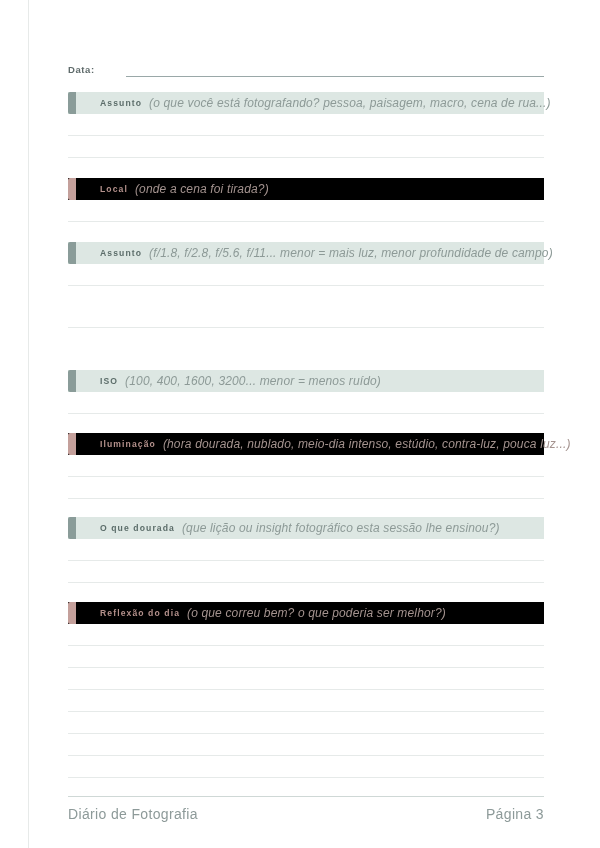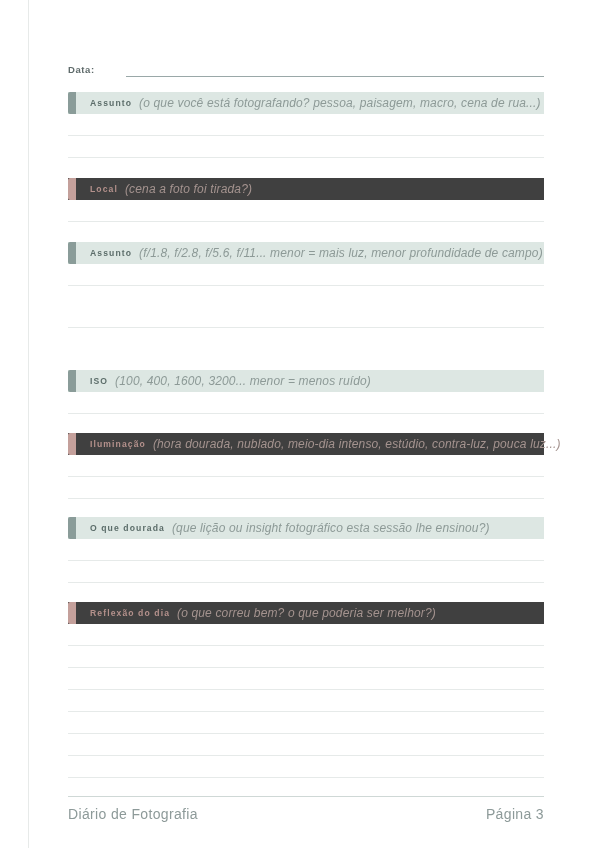--- a/index.html
+++ b/index.html
@@ -63,21 +63,21 @@
     position:absolute;
     left:0;
     width:476px;
   }
 
   .sec-header{
     position:relative;
     height:22px;
     display:flex;
     align-items:center;
-    padding-left:22px;
+    padding-left:32px;
   }
   .sec-header .tab{
     position:absolute;
     left:0; top:0;
     width:8px; height:22px;
     border-radius:2px 0 0 2px;
   }
   .sec-title{
     font-size:8.6px;
     font-weight:bold;
@@ -92,21 +92,21 @@
     margin-left:7px;
   }
 
   
   .v-green .sec-header{ background:#dde7e3; }
   .v-green .tab{ background:#8a9c99; }
   .v-green .sec-title{ color:#5c6d6a; }
   .v-green .sec-hint{ color:#8d9a97; }
 
   
-  .v-pink .sec-header{ background:#404040; }
+  .v-pink .sec-header{ background:#000000; }
   .v-pink .tab{ background:#c4a09b; }
   .v-pink .sec-title{ color:#b4918c; }
   .v-pink .sec-hint{ color:#a4938f; }
 
   
   .lines{ padding-top:0; }
   .wline{
     height:22px;
     border-bottom:1px solid #e6eae9;
   }
@@ -156,21 +156,21 @@
           </div>
           <div class="lines">
             <div class="wline first"></div>
             <div class="wline"></div>
           </div>
         </div>
         <div class="section v-pink" style="top: 178px;">
           <div class="sec-header">
             <span class="tab"></span>
             <span class="sec-title">Local</span>
-            <span class="sec-hint">(cena a foto foi tirada?)</span>
+            <span class="sec-hint">(onde a cena foi tirada?)</span>
           </div>
           <div class="lines">
             <div class="wline first"></div>
           </div>
         </div>
         <div class="section v-green" style="top: 242px;">
           <div class="sec-header">
             <span class="tab"></span>
             <span class="sec-title">Assunto</span>
             <span class="sec-hint">(f/1.8, f/2.8, f/5.6, f/11... menor = mais luz, menor profundidade de campo)</span>

